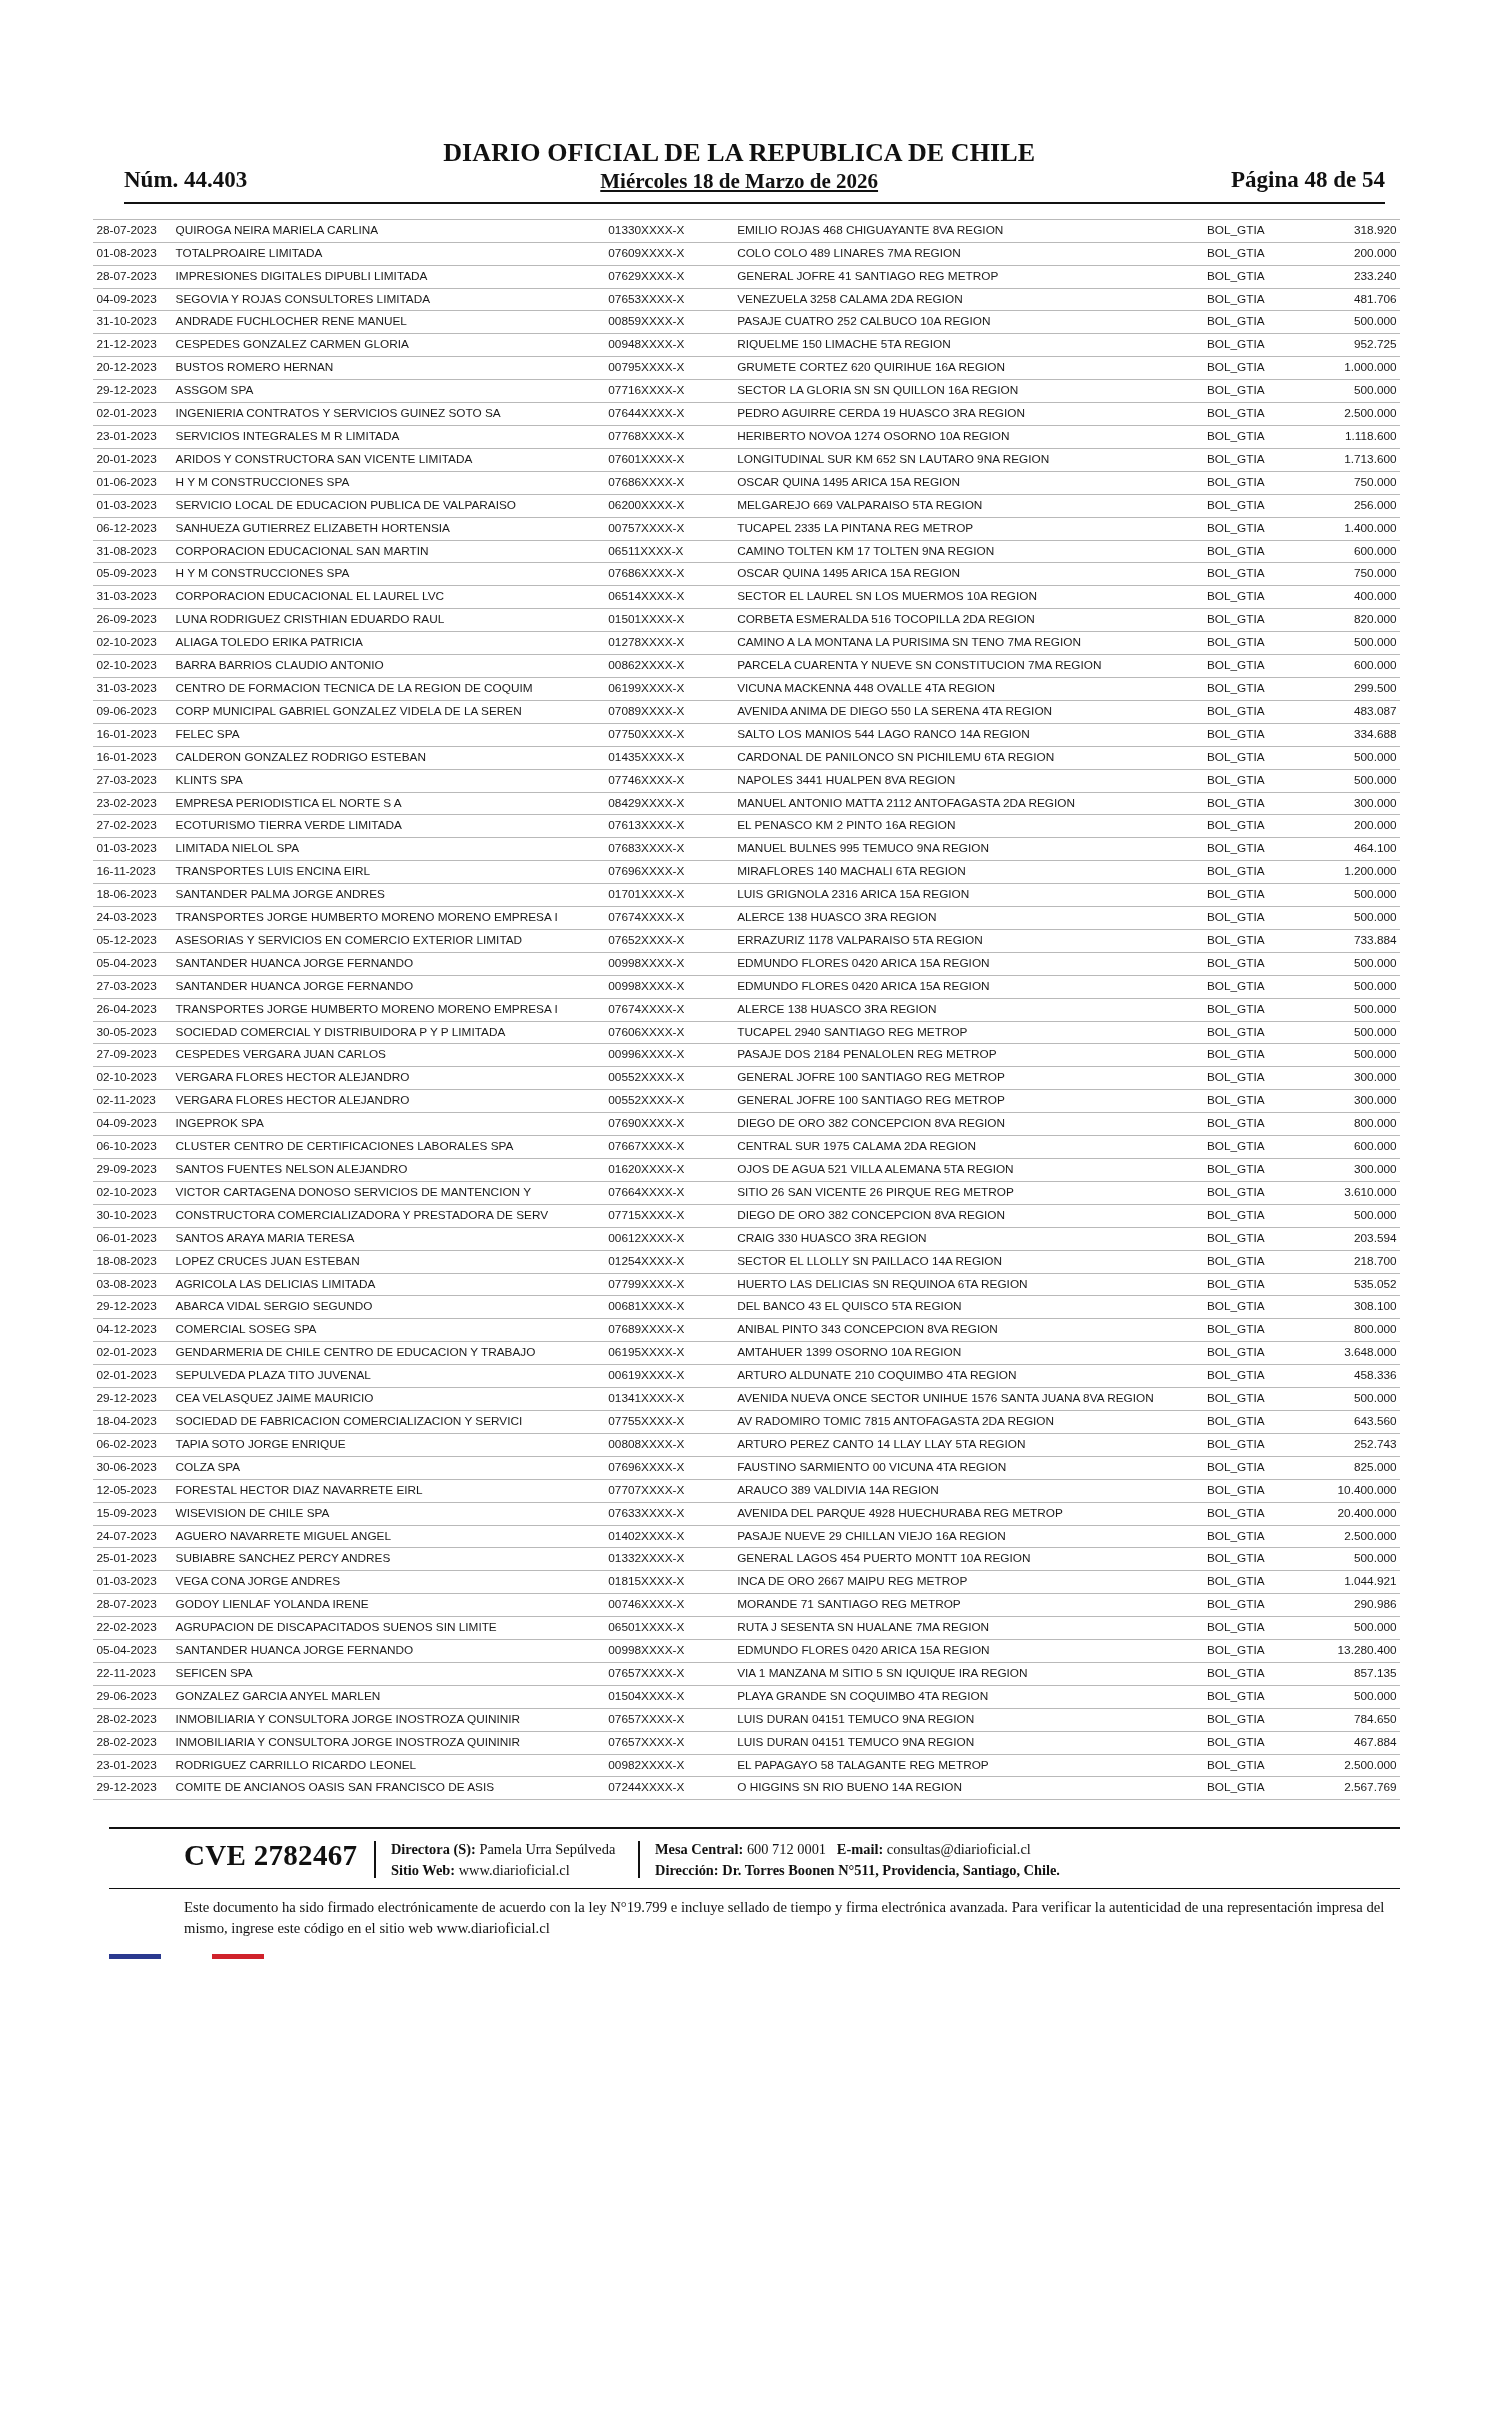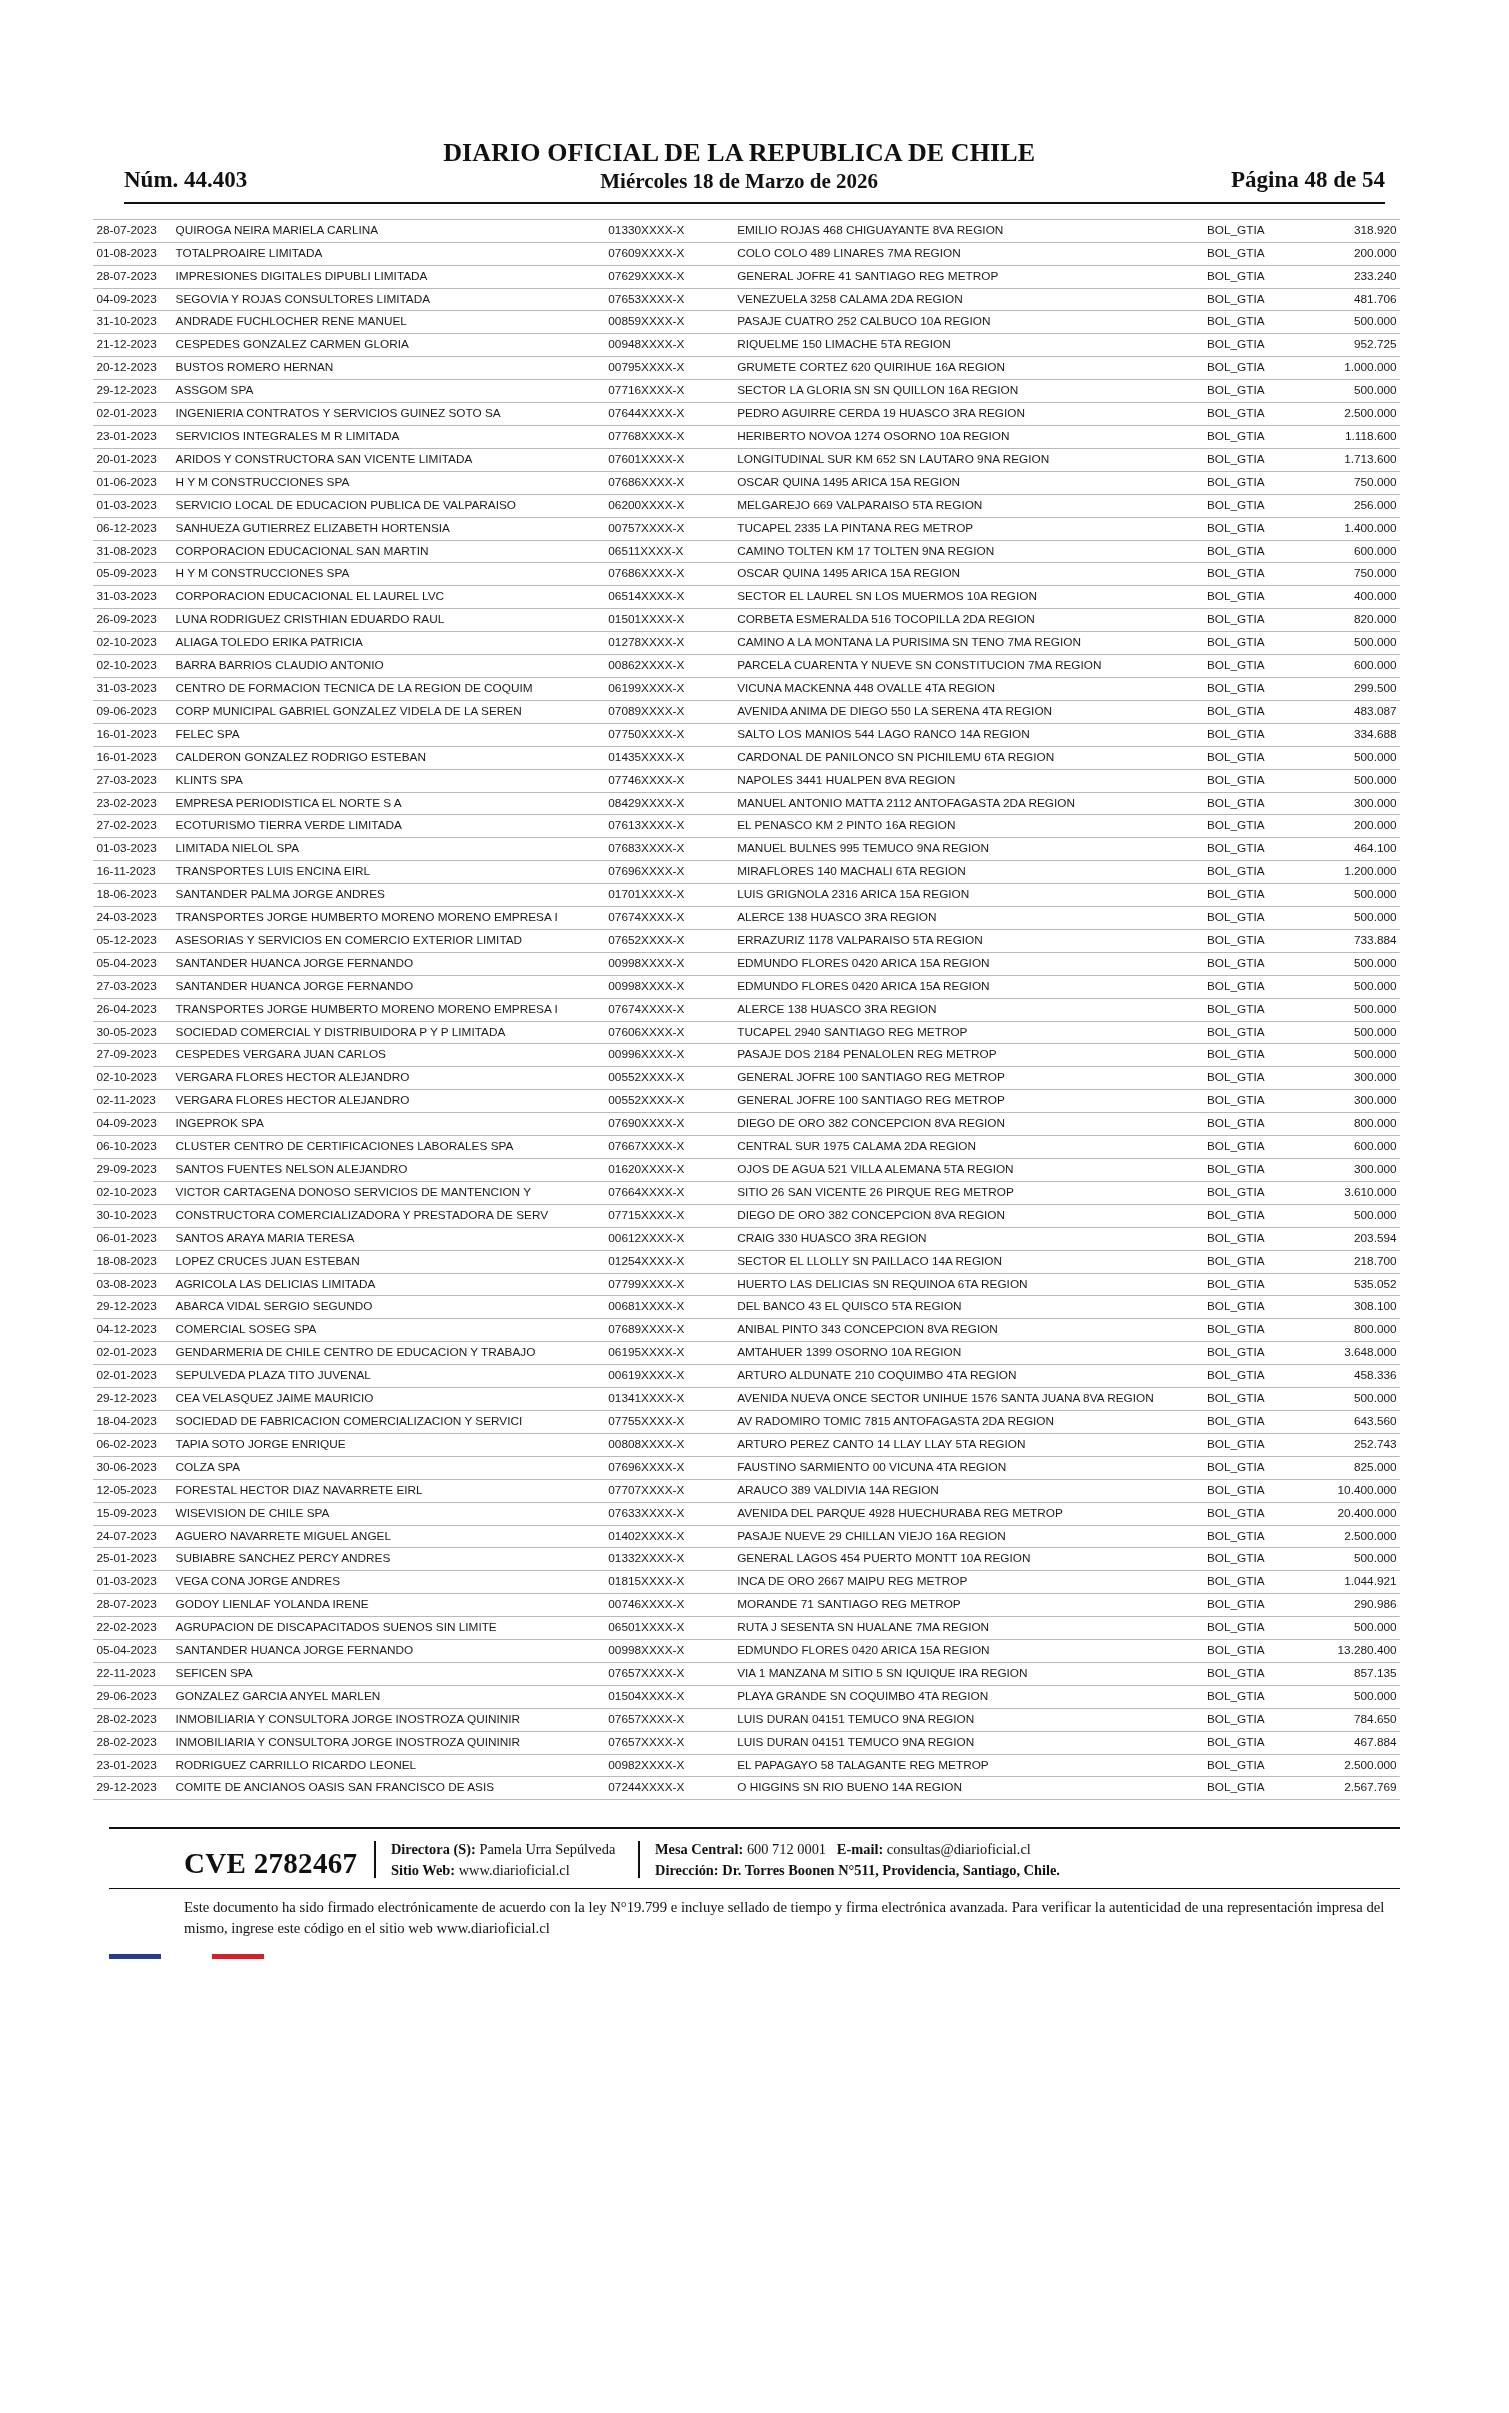--- a/index.html
+++ b/index.html
@@ -45,20 +45,21 @@
   .mast-title {
     font-size:26px;
     font-weight:bold;
     letter-spacing:0.1px;
     line-height:1.18;
   }
   .mast-sub {
     font-size:21px;
     font-weight:bold;
     line-height:1.2;
+    text-decoration:underline;
   }
   .rule {
     margin:8px 124px 0 124px;
     border-top:2.3px solid #111;
   }
 
   
   .table-wrap {
     margin:15px 109px 0 93px;
   }
@@ -83,21 +84,21 @@
   td.c-type { width:86px; white-space:nowrap; }
   td.c-amt  { width:86px; text-align:right; white-space:nowrap; padding-right:5.7px; }
 
   
   .footer {
     margin:26.4px 109px 0 109px;
   }
   .foot-rule-top { border-top:2.3px solid #111; }
   .foot-main {
     display:flex;
-    align-items:flex-end;
+    align-items:flex-start;
     padding:10.3px 0 5.7px 0;
     font-family:"Liberation Serif", serif;
   }
   .cve {
     font-size:29px;
     font-weight:bold;
     padding:0 17px 0 75px;
     white-space:nowrap;
     letter-spacing:0.3px;
   }

